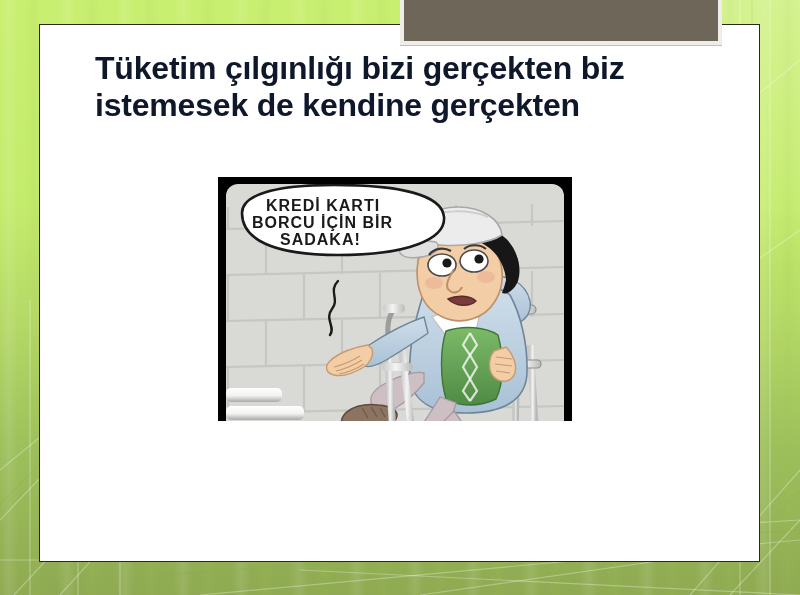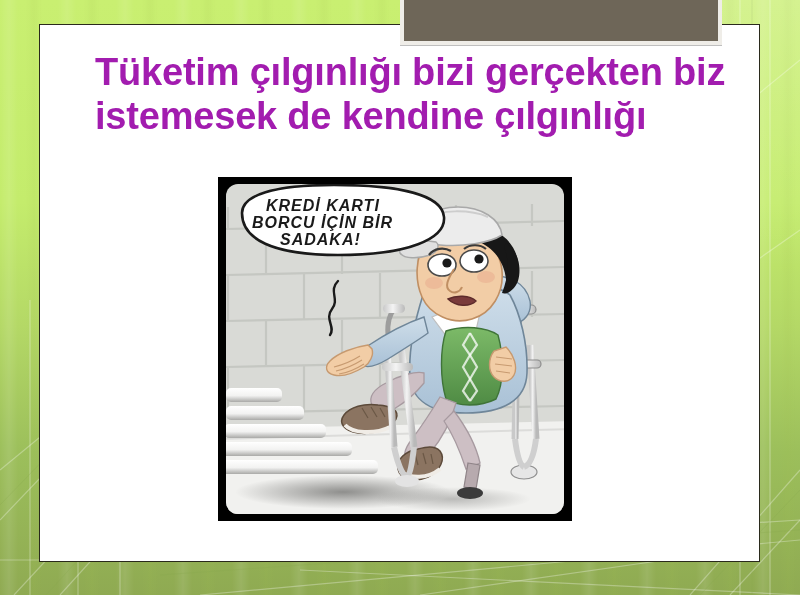--- a/index.html
+++ b/index.html
@@ -53,34 +53,33 @@
     background:#6e6658;
     border:4px solid #efede8;
     border-top:none;
     box-sizing:border-box;
     box-shadow:0 1px 0 rgba(0,0,0,.25);
   }
 
   
   .title{
     position:absolute;left:95px;top:50px;width:640px;
-    color:#a21caf;
-    font-size:38px;
+    color:#0f172a;
+    font-size:32px;
     font-weight:bold;
     line-height:1.17;
     letter-spacing:-0.2px;
     text-shadow:0 1px 0 rgba(255,255,255,.4);
   }
 
   
   .cartoon{
-    position:absolute;left:218px;top:177px;width:354px;height:344px;
+    position:absolute;left:218px;top:177px;width:354px;height:244px;
     background:#15803d;
     overflow:hidden;
-    font-style:italic;
   }
   .cartoon svg{display:block;}
 </style>
 </head>
 <body>
 
 <div id="slide">
 
   <div class="bg-base"></div>
   <div class="bg-vstripes"></div>
@@ -118,21 +117,21 @@
   <div class="bg-rightglow"></div>
 
   <div class="card"></div>
 
   <div class="gray-banner">
     
   </div>
 
   <div class="title">
     <div>Tüketim çılgınlığı bizi gerçekten biz</div>
-    <div>istemesek de kendine çılgınlığı</div>
+    <div>istemesek de kendine gerçekten</div>
   </div>
 
   <div class="cartoon">
     <svg viewBox="0 0 354 344" width="354" height="344" xmlns="http://www.w3.org/2000/svg">
       <defs>
         <clipPath id="frameClip">
           <rect x="8" y="7" width="338" height="330" rx="12" ry="12"></rect>
         </clipPath>
         <linearGradient id="stepGrad" x1="0" y1="0" x2="0" y2="1">
           <stop offset="0" stop-color="#ffffff"></stop>

